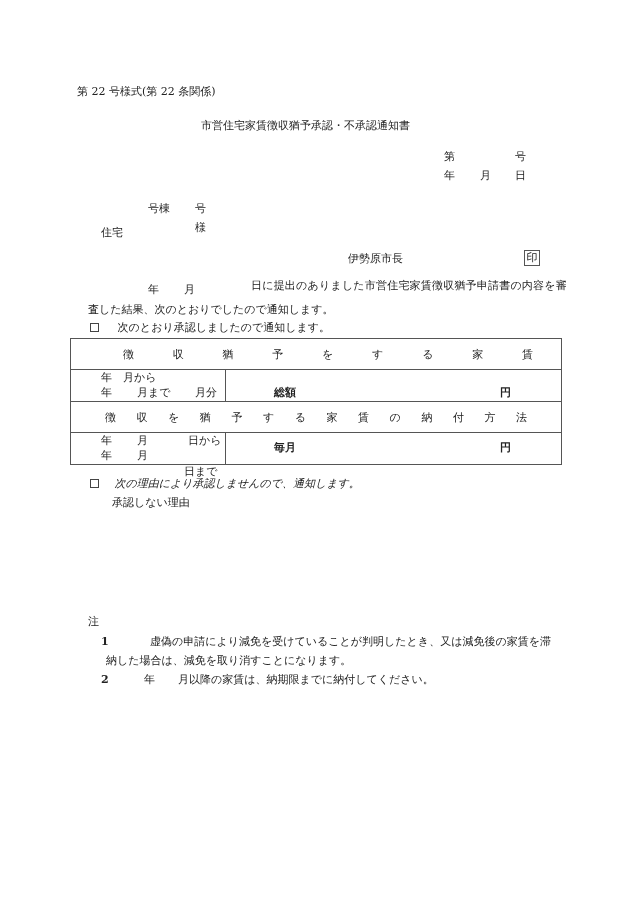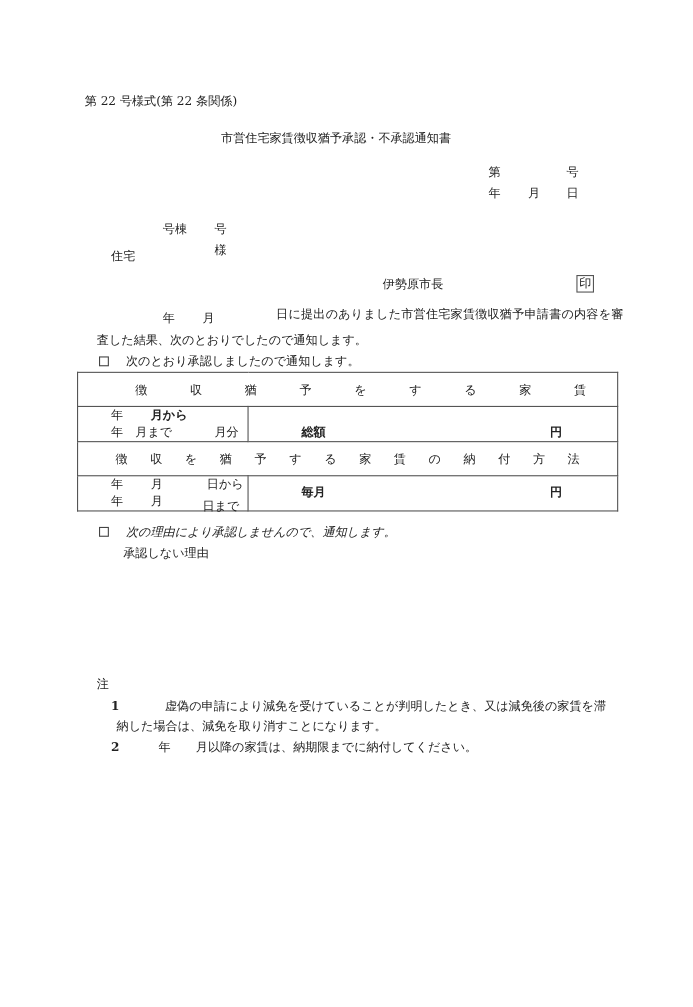--- a/index.html
+++ b/index.html
@@ -48,21 +48,21 @@
 <div class="abs" style="left:195px; top:222px;">様</div>
 
 <div class="abs" style="left:348px; top:253px;">伊勢原市長</div>
 <div class="seal">印</div>
 
 <div class="abs" style="left:148px; top:284px;">年</div>
 <div class="abs" style="left:184px; top:284px;">月</div>
 <div class="abs" style="left:218px; top:280px; letter-spacing:0.2px;margin-left:33px;">日に提出のありました市営住宅家賃徴収猶予申請書の内容を審</div>
 <div class="abs" style="left:88px; top:304px;">査した結果、次のとおりでしたので通知します。</div>
 
-<div class="abs" style="left:90px; top:323px;">
+<div class="abs" style="left:90px; top:323px;font-family:Liberation Mono, monospace;">
   <span class="box"></span>
   <span style="margin-left:12px;">次のとおり承認しましたので通知します。</span>
 </div>
 
 <table class="rent">
   <colgroup>
       <col style="width:155px">
       <col>
     </colgroup>
   <tbody>
@@ -77,23 +77,23 @@
             <span>す</span>
         <span>る</span>
             <span>家</span>
             <span>賃</span>
       </div>
     </td>
   </tr>
   <tr class="row-data">
     <td class="cellL">
       <span class="ln" style="left:30px; top:2px;">年</span>
-      <span class="ln" style="left:66px; top:2px;font-weight:bold;">月から</span>
+      <span class="ln" style="left:52px; top:2px;">月から</span>
       <span class="ln" style="left:30px; top:17px;">年</span>
-      <span class="ln" style="left:52px; top:17px;">月まで</span>
+      <span class="ln" style="left:66px; top:17px;">月まで</span>
       <span class="ln" style="left:124px; top:17px;">月分</span>
     </td>
     <td class="cellR">
       <span class="ln" style="left:48px; top:17px;">総額</span>
       <span class="ln" style="left:274px; top:17px;">円</span>
     </td>
   </tr>
   <tr class="row-head">
     <td colspan="2">
       <div class="spread2">
@@ -114,21 +114,21 @@
       </div>
     </td>
   </tr>
   <tr class="row-data">
     <td class="cellL">
       <span class="ln" style="left:30px; top:2px;">年</span>
       <span class="ln" style="left:66px; top:2px;">月</span>
       <span class="ln" style="left:117px; top:2px;">日から</span>
       <span class="ln" style="left:30px; top:17px;">年</span>
       <span class="ln" style="left:66px; top:17px;">月</span>
-      <span class="ln" style="left:113px; top:22px;">日まで</span>
+      <span class="ln" style="left:113px; top:33px;">日まで</span>
     </td>
     <td class="cellR">
       <span class="ln" style="left:48px; top:9px;">毎月</span>
       <span class="ln" style="left:274px; top:9px;">円</span>
     </td>
   </tr>
 </tbody>
   </table>
 
 <div class="abs" style="left:90px; top:478px;">

